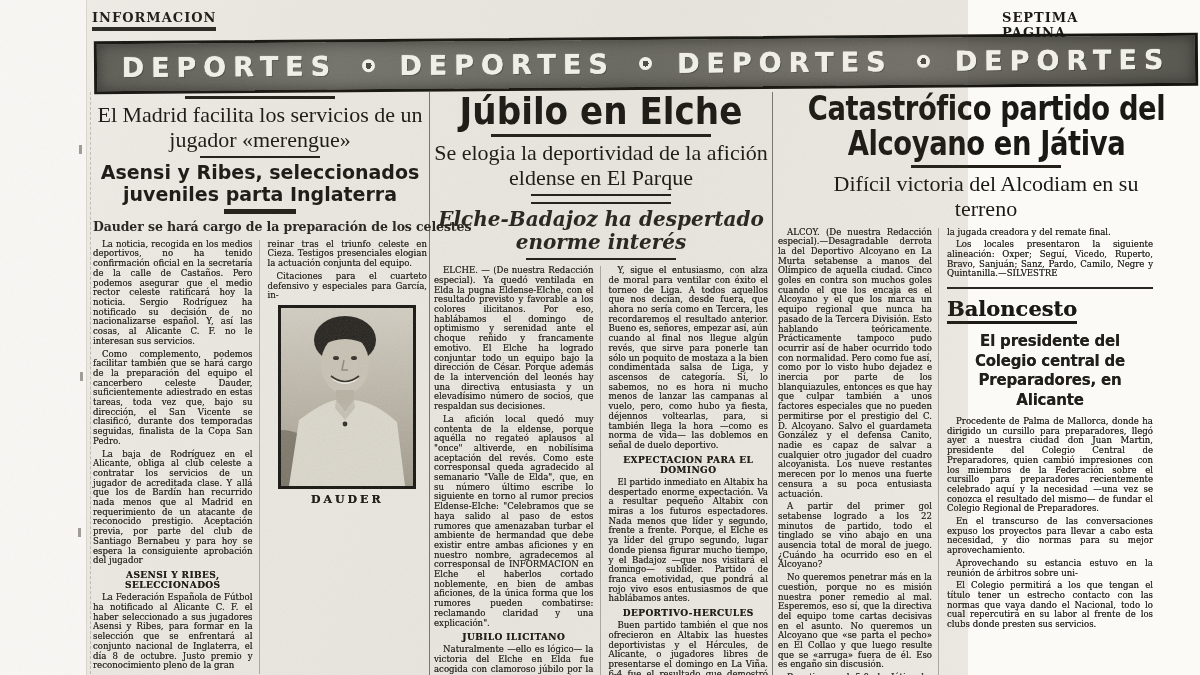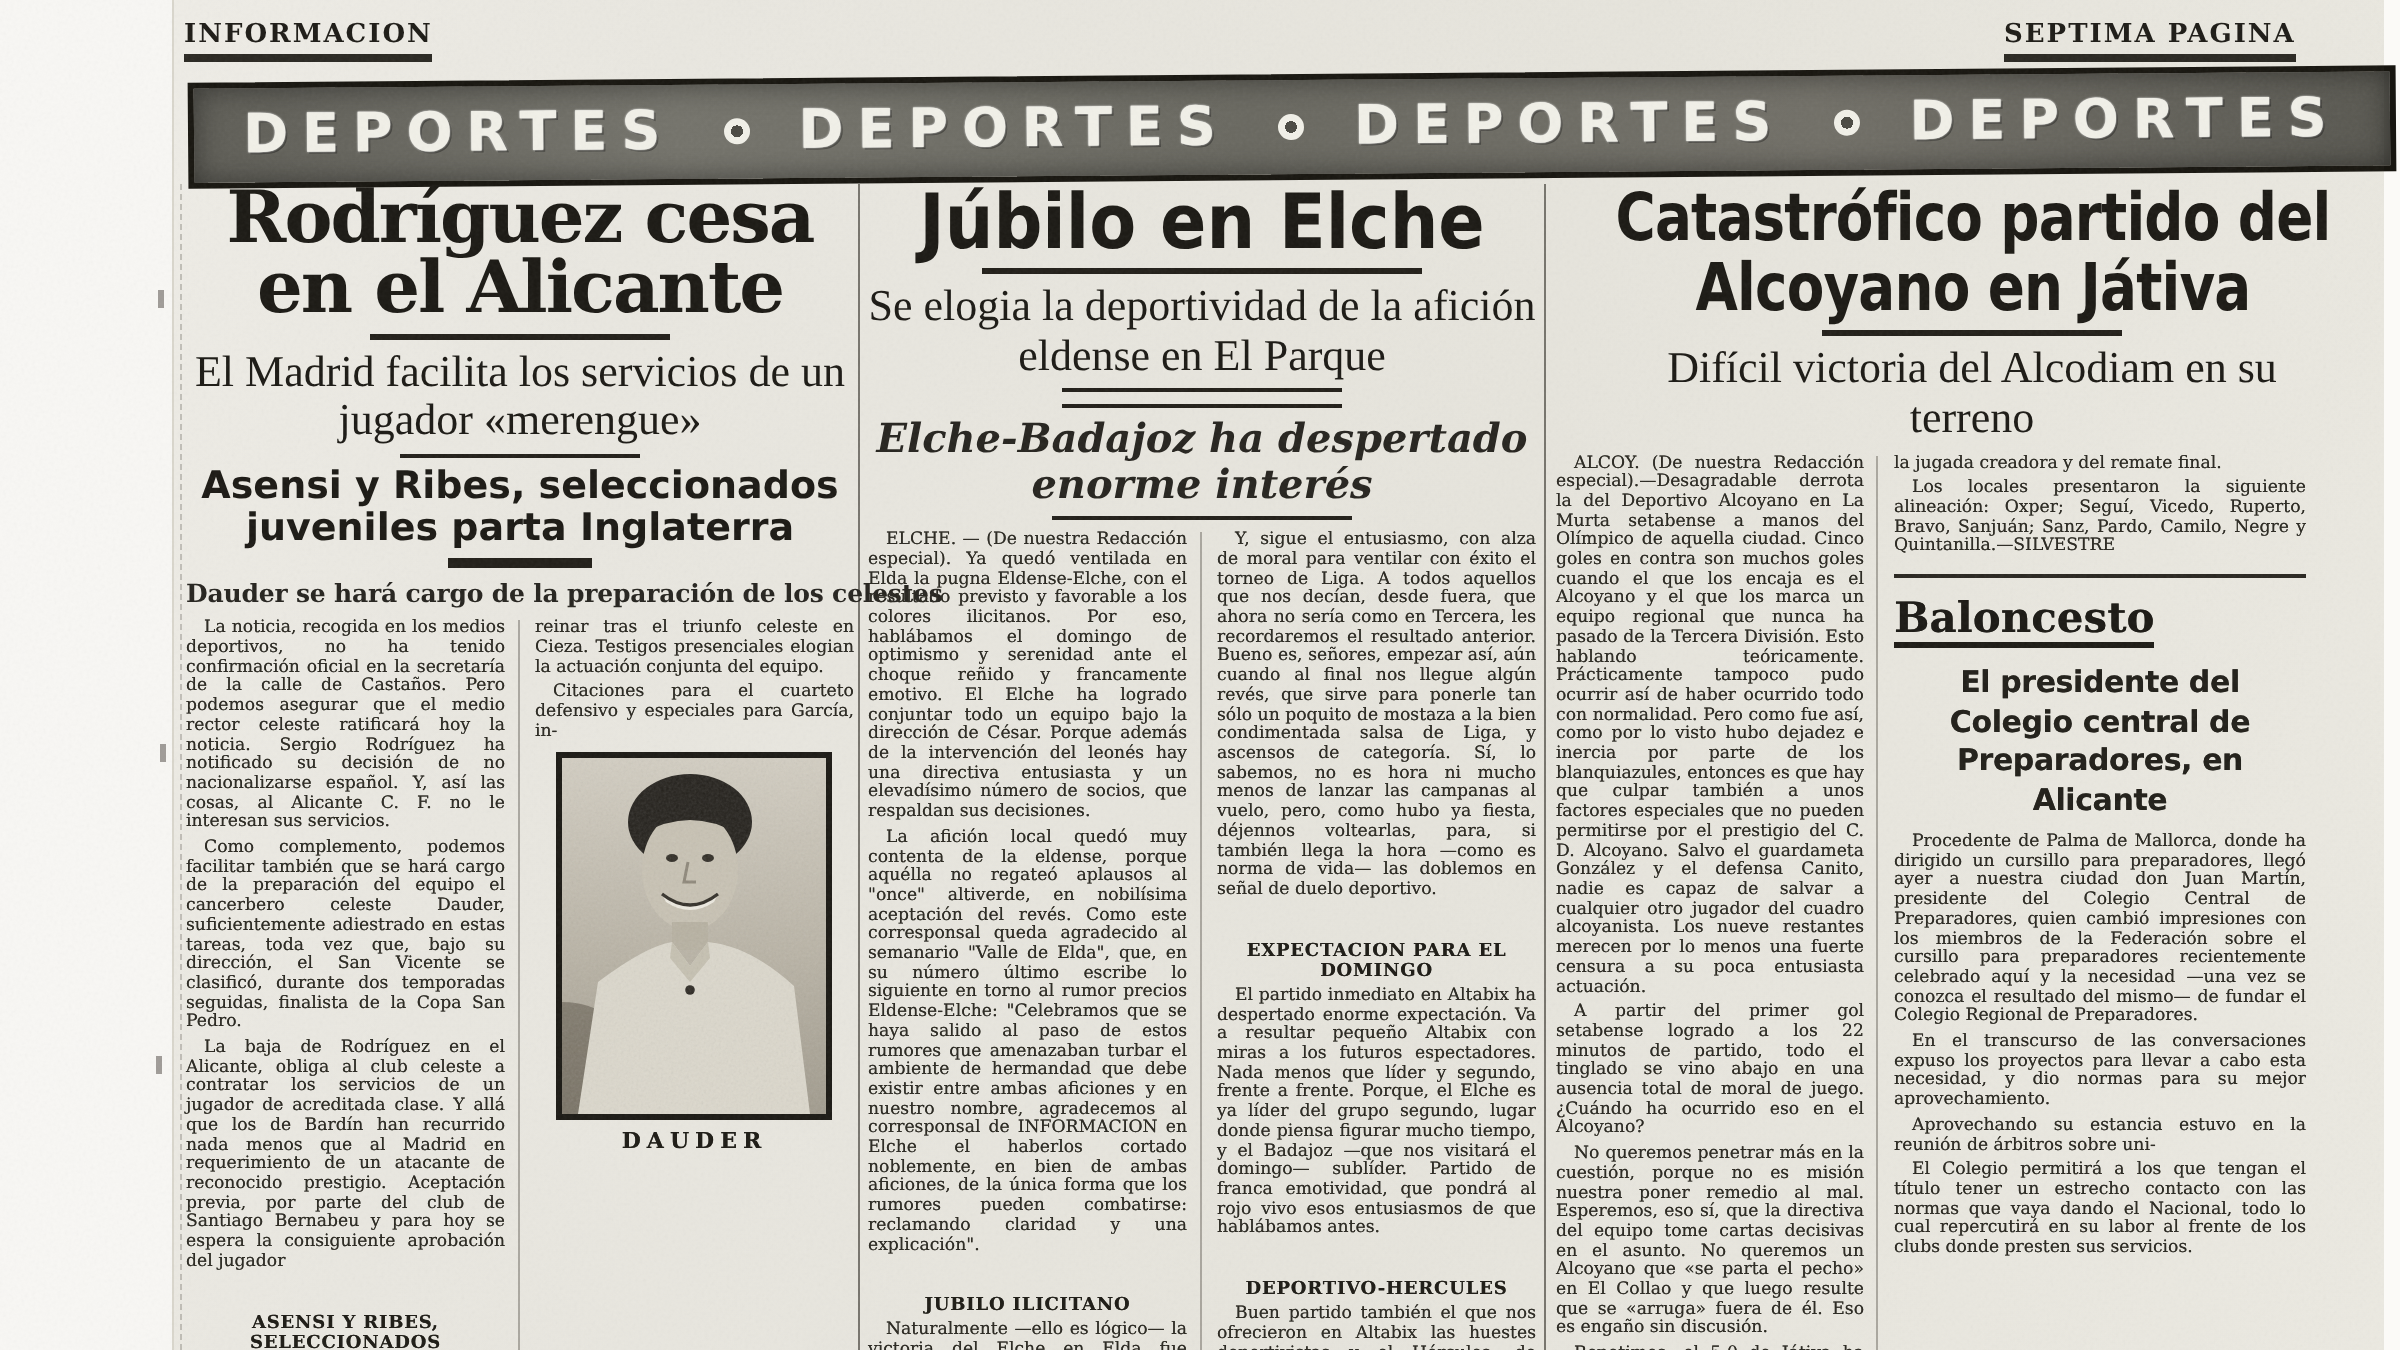--- a/index.html
+++ b/index.html
@@ -1,18 +1,18 @@
 <!DOCTYPE html>
 <html><head>
 <meta charset="utf-8">
 <style>
   html,body{margin:0;padding:0;}
   body{width:1200px;height:675px;overflow:hidden;background:#fbfaf7;
        font-family:"DejaVu Serif",serif;}
-  .page{position:relative;width:1192px;height:675px;
+  .page{position:relative;width:968px;height:675px;
         background:linear-gradient(105deg,#f0eee8 0%,#e9e7e0 25%,#e6e4dc 60%,#ebe9e1 100%);
         color:#26241f;}
   .scan-strip{position:absolute;left:0;top:0;width:86px;height:675px;
         background:#f8f7f4;border-right:1px solid #d9d6cc;}
   .tick{position:absolute;width:3px;height:9px;background:#55514a;opacity:.55;}
 
   
   .kicker{position:absolute;top:10px;font:700 13px "DejaVu Serif",serif;
         letter-spacing:1px;color:#1d1b16;border-bottom:4px solid #2a2822;padding-bottom:2px;}
   .kicker-left{left:92px;}
@@ -58,21 +58,21 @@
   .r-dbl{width:140px;height:6px;background:none;border-top:2px solid #221f19;border-bottom:2px solid #221f19;}
   .r-s{width:150px;height:2px;}
 
   .body2col{display:flex;margin-top:6px;}
   .subcol{width:160px;font:8.6px/1.13 "DejaVu Serif",serif;text-align:justify;
         color:#2b2922;text-shadow:0 0 .3px rgba(43,41,34,.8);}
   .subcol+.subcol{border-left:1px solid rgba(55,50,40,.35);padding-left:8px;margin-left:6px;}
   .subcol p{margin:0 0 3px;text-indent:9px;}
   .subcol p.noindent{text-indent:0;}
   .crosshead{font-weight:700;text-align:center;text-indent:0 !important;
-        letter-spacing:.4px;font-size:9px;margin:20px 0 3px !important;color:#1d1b15;}
+        letter-spacing:.4px;font-size:9px;margin:4px 0 3px !important;color:#1d1b15;}
 
   .body-right .subcol-r1{width:154px;}
   .body-right .subcol-r2{width:206px;}
 
   .photo{margin:4px auto 0;width:132px;border:3px solid #1c1a15;background:#b4aea1;
         display:block;line-height:0;}
   .caption{font:700 11px "DejaVu Serif",serif;letter-spacing:3px;text-align:center;
         margin:4px 0 3px;color:#1d1b15;}
 
   .hrule{height:2px;background:#2a2721;margin:8px 0 7px;}
@@ -103,21 +103,20 @@
     <span class="bullet"></span>
     <span class="bw">DEPORTES</span>
     <span class="bullet"></span>
     <span class="bw">DEPORTES</span>
   </div>
 
   <div class="vr" style="left:429px"></div>
   <div class="vr" style="left:772px"></div>
 
   <section class="col col-left">
-    <h1 class="h1-left">Rodríguez cesa en el Alicante</h1>
     <div class="rule r-md"></div>
     <h2 class="deck">El Madrid facilita los servicios de un jugador «merengue»</h2>
     <div class="rule r-thin"></div>
     <h3 class="subdeck">Asensi y Ribes, seleccionados juveniles parta Inglaterra</h3>
     <div class="rule r-thick"></div>
     <div class="strapline">Dauder se hará cargo de la preparación de los celestes</div>
 
     <div class="body2col">
       <div class="subcol">
         <p>La noticia, recogida en los medios deportivos, no ha tenido confirmación oficial en la secretaría de la calle de Castaños. Pero podemos asegurar que el medio rector celeste ratificará hoy la noticia. Sergio Rodríguez ha notificado su decisión de no nacionalizarse español. Y, así las cosas, al Alicante C. F. no le interesan sus servicios.</p>

